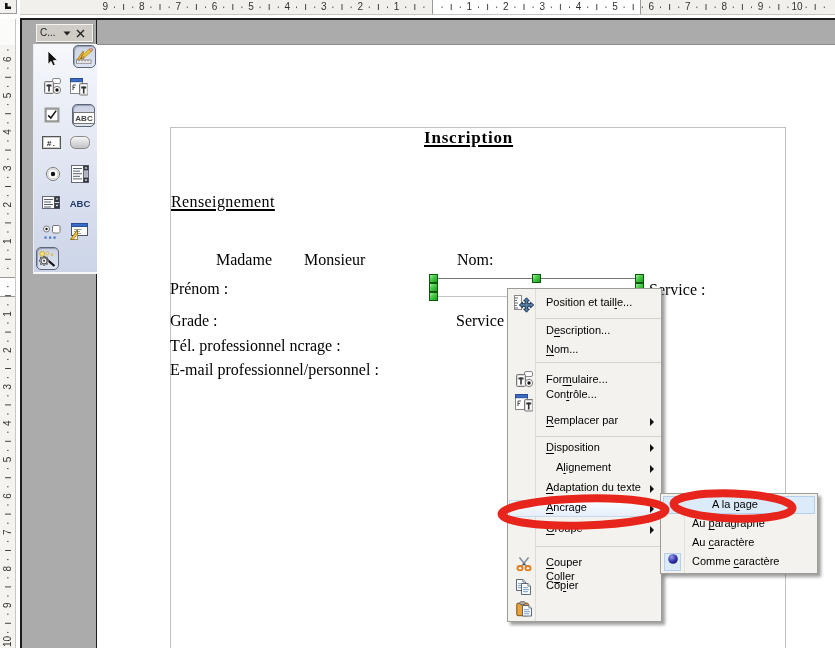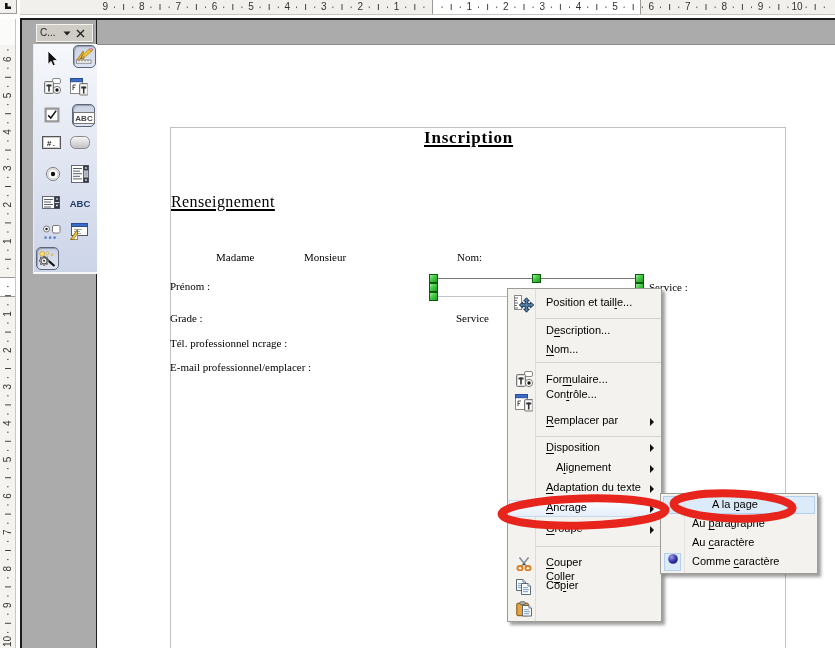--- a/index.html
+++ b/index.html
@@ -1,17 +1,17 @@
 <!DOCTYPE html>
 <html><head><meta charset="utf-8"><style>
 html,body{margin:0;padding:0}
 body{width:835px;height:648px;overflow:hidden;position:relative;background:#fff;font-family:"Liberation Sans",sans-serif;-webkit-font-smoothing:antialiased}
 .abs{position:absolute}
 .mtext{position:absolute;font-size:11px;color:#000;white-space:nowrap;font-family:"Liberation Sans",sans-serif}
-.dtext{position:absolute;font-size:11px;color:#000;white-space:nowrap;font-family:"Liberation Serif",serif}
+.dtext{position:absolute;font-size:16px;color:#000;white-space:nowrap;font-family:"Liberation Serif",serif}
 u{text-decoration-thickness:1px;text-underline-offset:1.5px}
 </style></head><body>
 <div class="abs" style="left:21px;top:19px;width:814px;height:25px;background:#ababab"></div>
 <div class="abs" style="left:21px;top:44px;width:814px;height:1px;background:#8c8c88"></div>
 <div class="abs" style="left:21px;top:19px;width:75px;height:629px;background:#ababab"></div>
 <div class="abs" style="left:20px;top:18px;width:815px;height:1.5px;background:#1c1c1c"></div>
 <div class="abs" style="left:20px;top:18px;width:1.5px;height:630px;background:#1c1c1c"></div>
 <div class="abs" style="left:95.5px;top:19px;width:1.5px;height:629px;background:#1c1c1c"></div>
 <div class="abs" style="left:20px;top:0;width:815px;height:14px;background:#f1f0ec"></div>
 <div class="abs" style="left:20px;top:14px;width:815px;height:1px;background:#c8c7c2"></div>
@@ -180,21 +180,21 @@
 <div class="dtext" style="left:424px;top:128px;font-size:17px;font-weight:bold;letter-spacing:0.8px;text-decoration:underline;text-decoration-thickness:1.5px;text-underline-offset:2px">Inscription</div>
 <div class="dtext" style="left:171px;top:193px;font-size:16px;font-weight:normal;letter-spacing:0.4px;text-decoration:underline;text-decoration-thickness:1.5px;text-underline-offset:2px">Renseignement</div>
 <div class="dtext" style="left:216px;top:251px">Madame</div>
 <div class="dtext" style="left:304px;top:251px">Monsieur</div>
 <div class="dtext" style="left:457px;top:251px">Nom:</div>
 <div class="dtext" style="left:170px;top:280px">Prénom :</div>
 <div class="dtext" style="left:649px;top:281px">Service :</div>
 <div class="dtext" style="left:170px;top:312px">Grade :</div>
 <div class="dtext" style="left:456px;top:312px">Service</div>
 <div class="dtext" style="left:170px;top:337px">Tél. professionnel ncrage :</div>
-<div class="dtext" style="left:170px;top:361px">E-mail professionnel/emplacer :</div>
+<div class="dtext" style="left:170px;top:361px">E-mail professionnel/personnel :</div>
 <div class="abs" style="left:433px;top:278px;width:206px;height:1px;background:#777"></div>
 <div class="abs" style="left:433px;top:296px;width:206px;height:1px;background:#c4c4c4"></div>
 <div class="abs" style="left:428.5px;top:273.5px;width:9px;height:9px;background:linear-gradient(135deg,#a0f0a0 0%,#46c846 45%,#1ea01e 100%);border:1px solid #0b5a0b;box-sizing:border-box"></div>
 <div class="abs" style="left:531.5px;top:273.5px;width:9px;height:9px;background:linear-gradient(135deg,#a0f0a0 0%,#46c846 45%,#1ea01e 100%);border:1px solid #0b5a0b;box-sizing:border-box"></div>
 <div class="abs" style="left:634.5px;top:273.5px;width:9px;height:9px;background:linear-gradient(135deg,#a0f0a0 0%,#46c846 45%,#1ea01e 100%);border:1px solid #0b5a0b;box-sizing:border-box"></div>
 <div class="abs" style="left:428.5px;top:282.5px;width:9px;height:9px;background:linear-gradient(135deg,#a0f0a0 0%,#46c846 45%,#1ea01e 100%);border:1px solid #0b5a0b;box-sizing:border-box"></div>
 <div class="abs" style="left:428.5px;top:291.5px;width:9px;height:9px;background:linear-gradient(135deg,#a0f0a0 0%,#46c846 45%,#1ea01e 100%);border:1px solid #0b5a0b;box-sizing:border-box"></div>
 <div class="abs" style="left:634.5px;top:282.5px;width:9px;height:9px;background:linear-gradient(135deg,#a0f0a0 0%,#46c846 45%,#1ea01e 100%);border:1px solid #0b5a0b;box-sizing:border-box"></div>
 <div class="abs" style="left:507px;top:288px;width:155px;height:334px;background:#f3f2ee;border:1px solid #9d9d98;box-sizing:border-box;box-shadow:3px 3px 3px rgba(80,80,80,0.55)"></div>
 <div class="abs" style="left:535px;top:289px;width:1px;height:332px;background:#dddcd6"></div>

